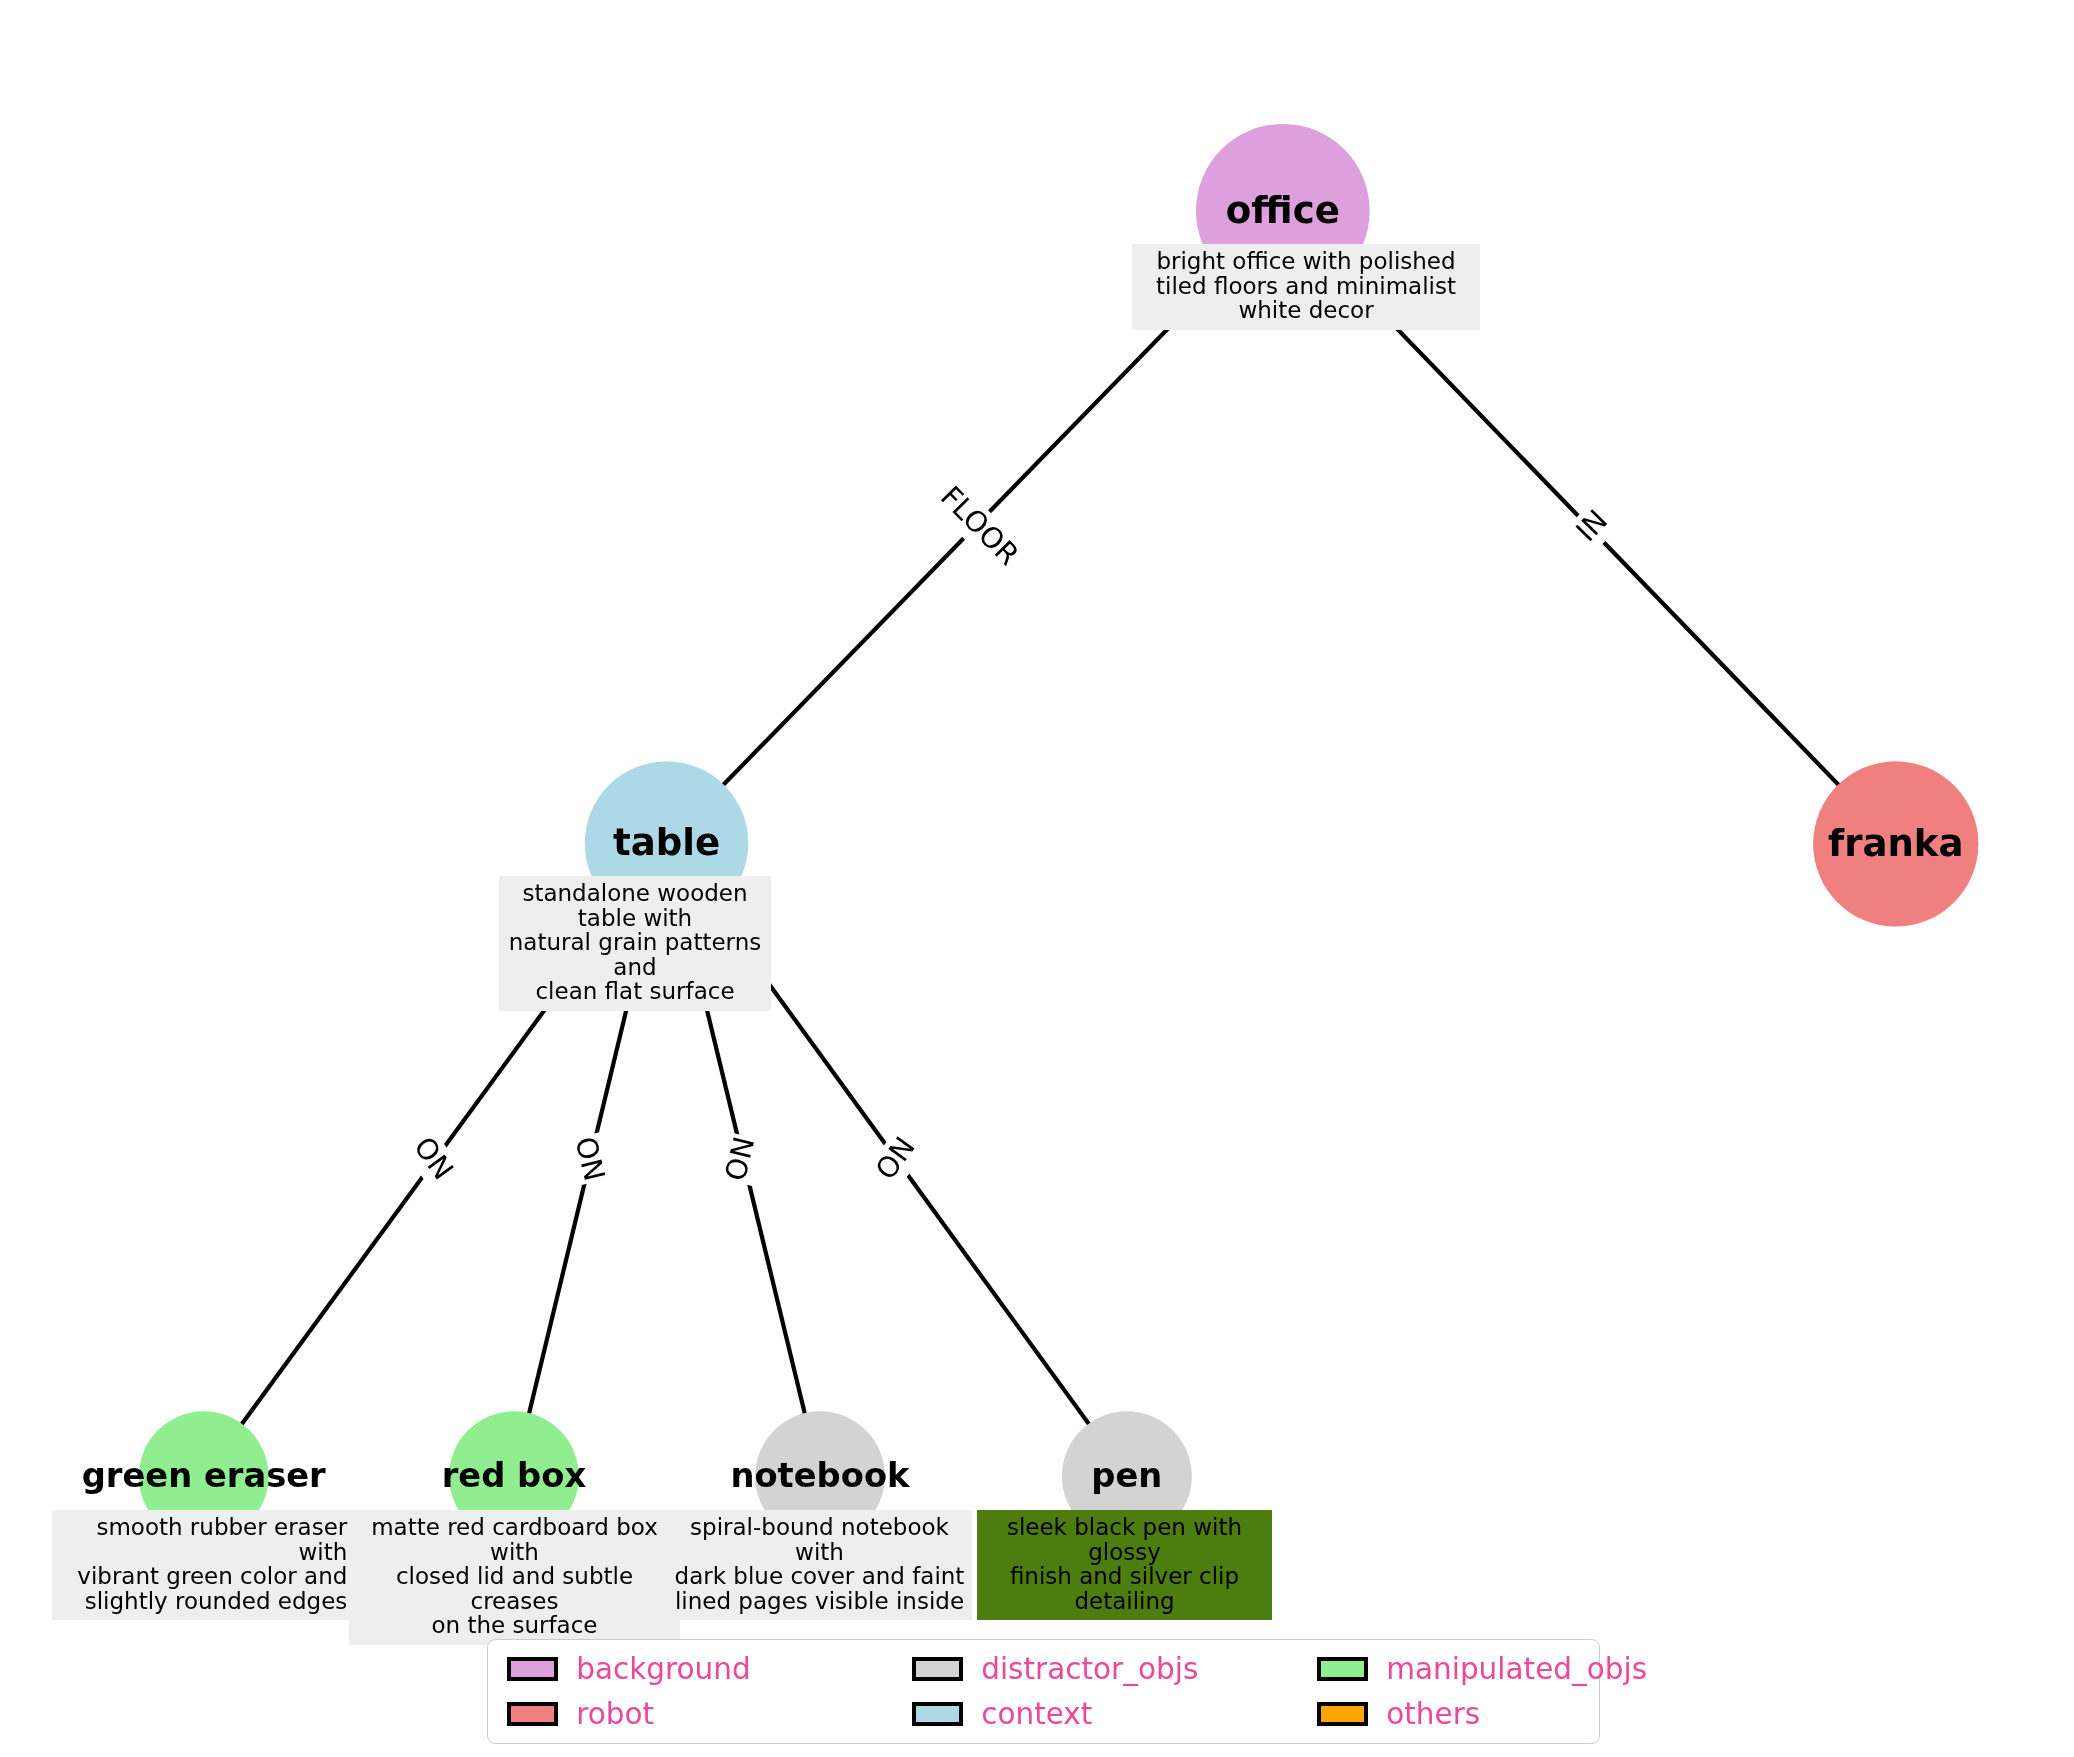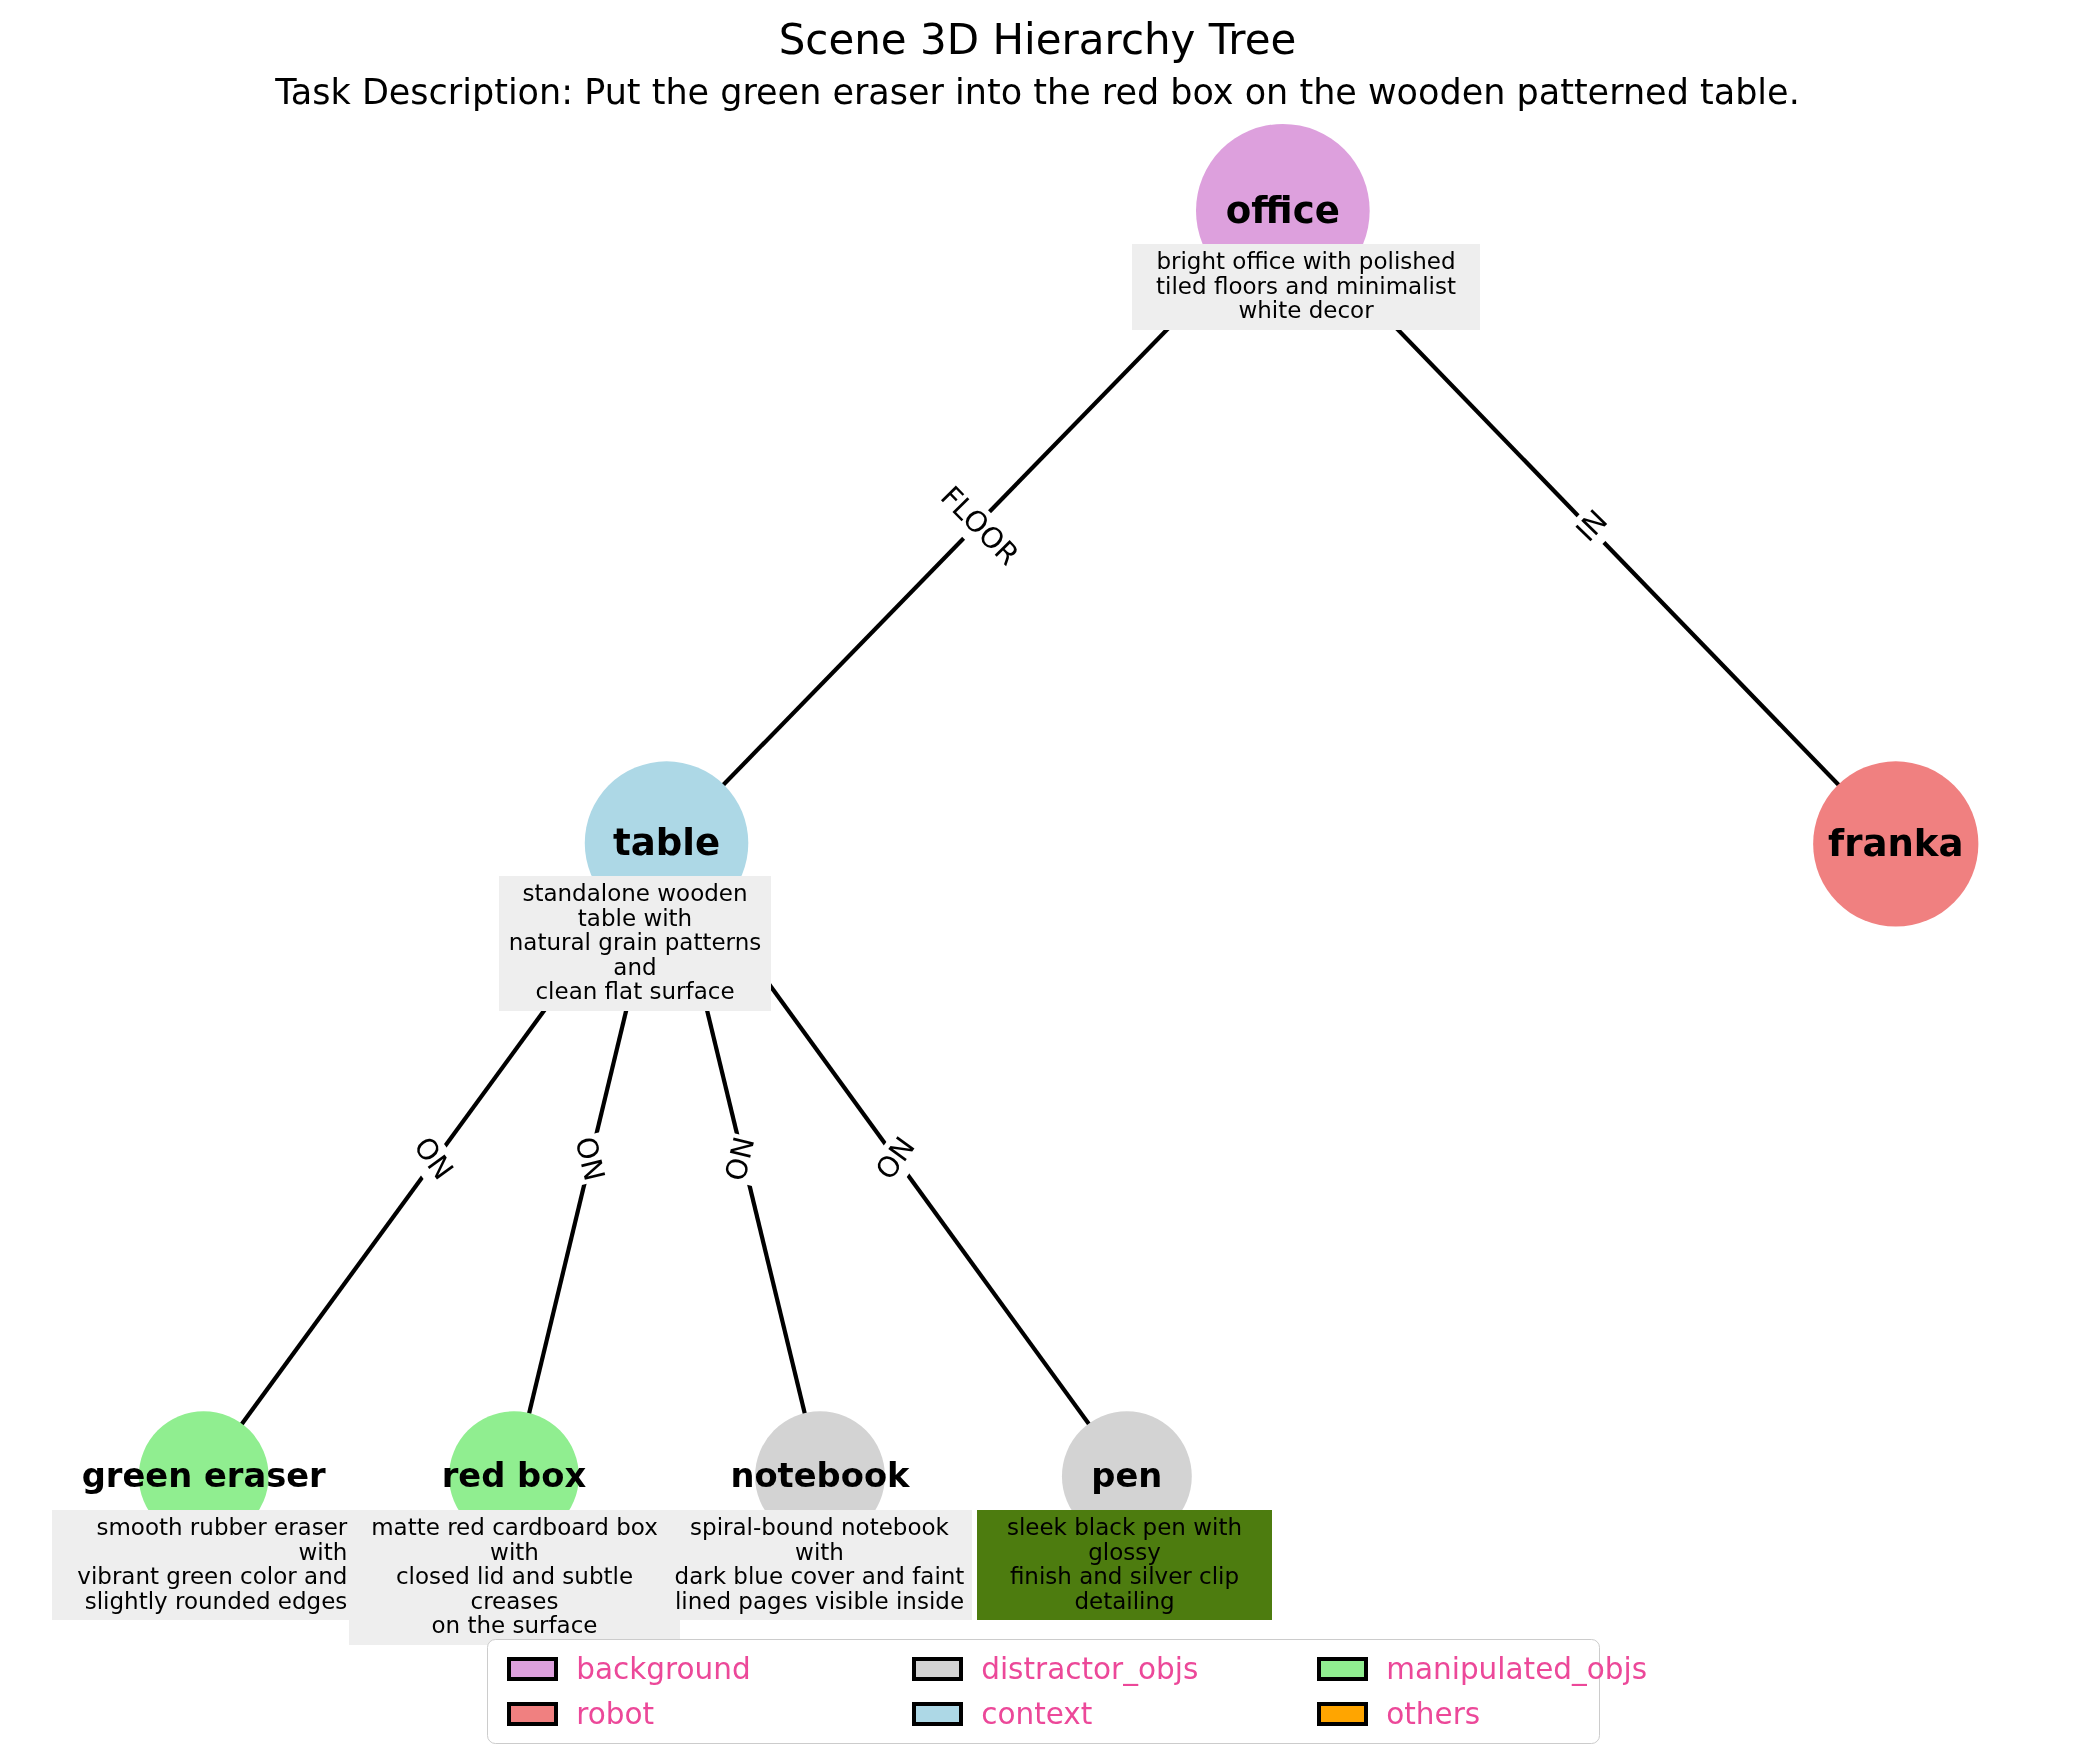--- a/index.html
+++ b/index.html
@@ -120,22 +120,20 @@
     font-size: 29.5px;
     color: #ec4899;
     white-space: nowrap;
   }
 </style>
 </head>
 <body>
 
 <div id="root">
 
-  <div id="title">Scene 3D Hierarchy Tree</div>
-  <div id="subtitle">Task Description: Put the green eraser into the red box on the wooden patterned table.</div>
 
   <svg id="graph-svg" viewBox="0 0 2460 2084">
     <g id="edges-layer">
         <g>
           <line class="edge-line" x1="1521" y1="250" x2="790" y2="1000" stroke="#000000"></line>
           <rect x="-59.5" y="-22" width="119" height="44" fill="#ffffff" transform="translate(1160,625) rotate(45.5)"></rect>
           <text class="edge-label" transform="translate(1160,625) rotate(45.5)">FLOOR</text>
         </g>
         <g>
           <line class="edge-line" x1="1521" y1="250" x2="2248" y2="1001" stroke="#000000"></line>

